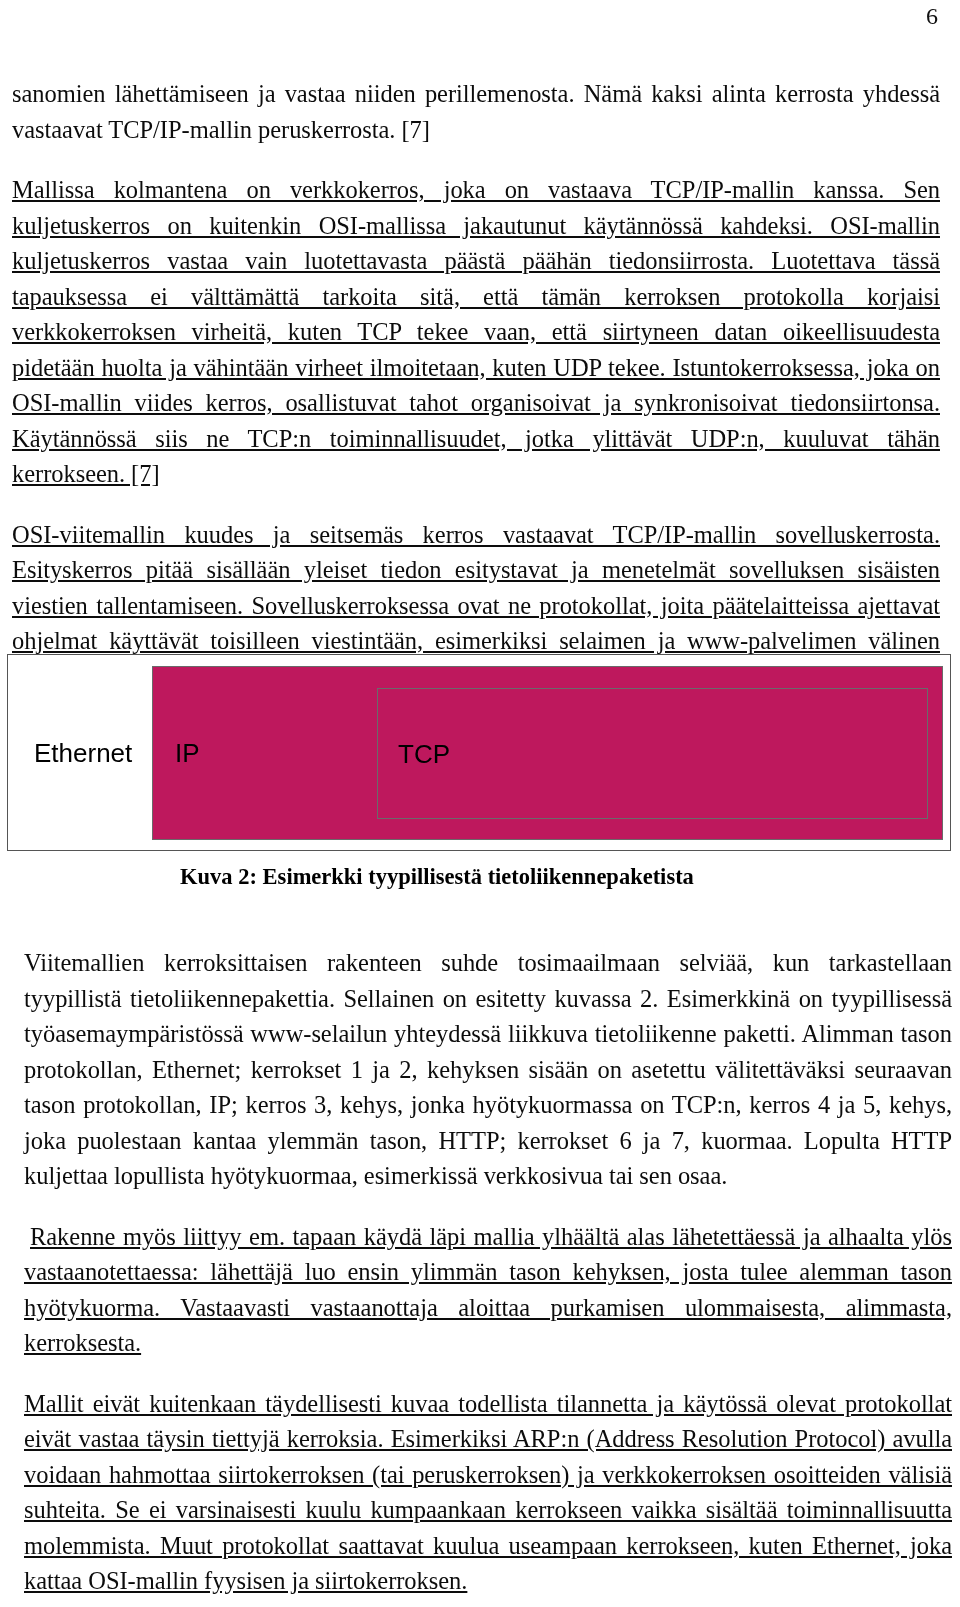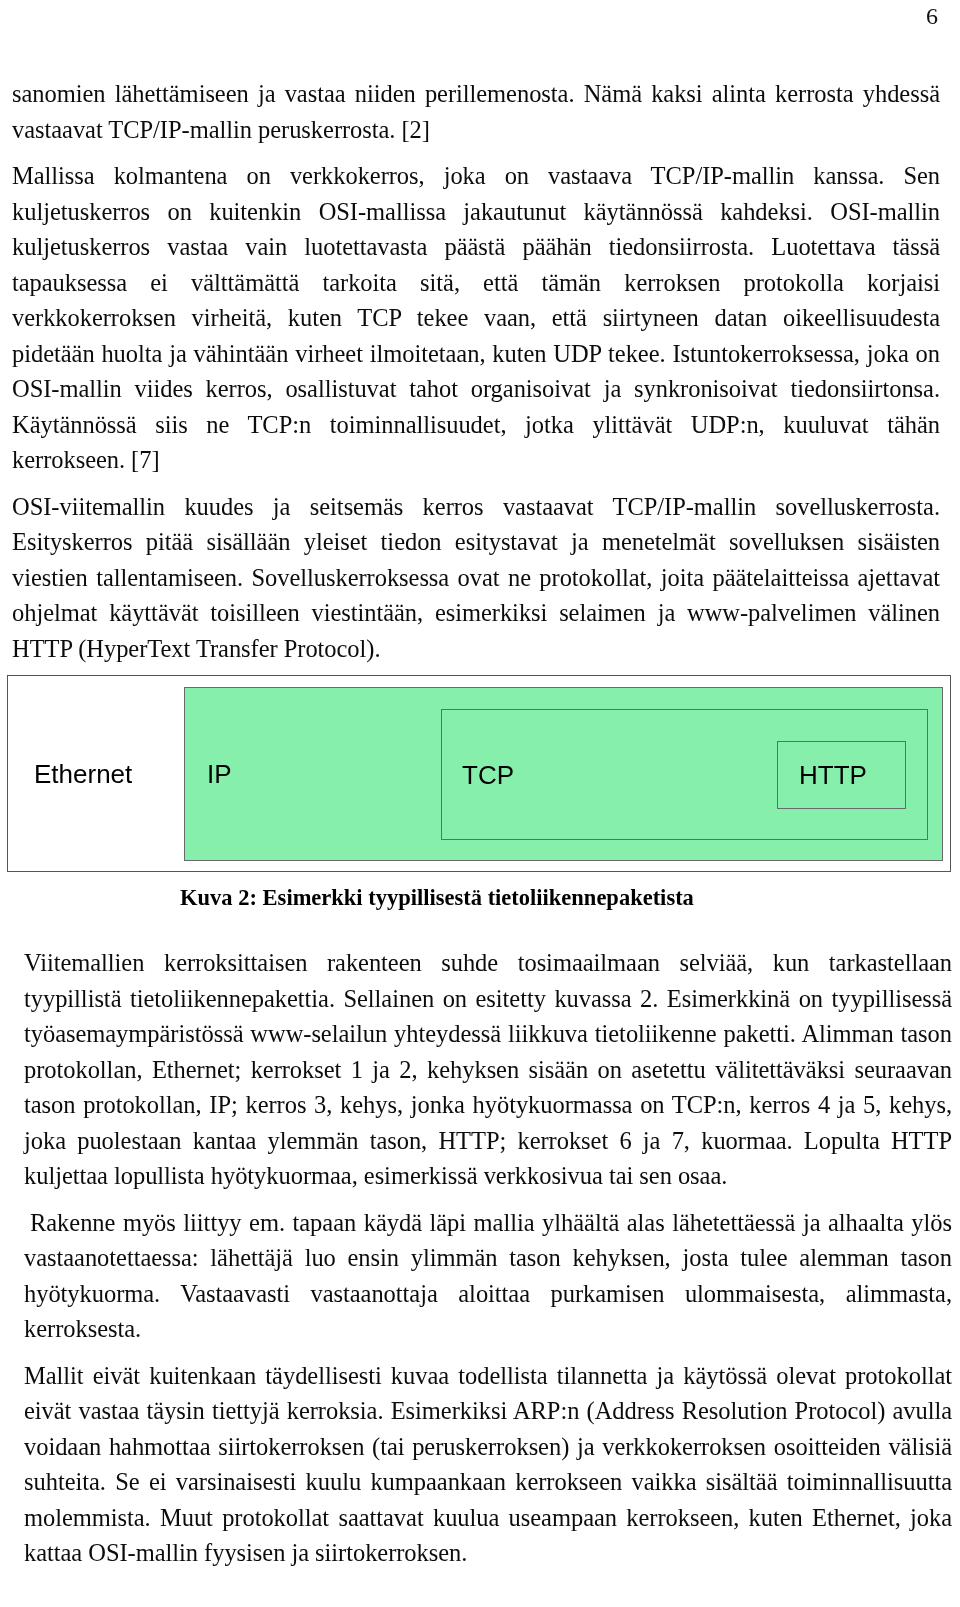--- a/index.html
+++ b/index.html
@@ -46,49 +46,49 @@
     margin: 0 0 0 0;
     font-size: 24.5px;
     line-height: 35.5px;
     text-align: justify;
     text-justify: inter-word;
     letter-spacing: -0.05px;
     word-spacing: 0px;
     color: #0c0c0c;
   }
   p.body.gap {
-    margin-top: 11px;
+    margin-top: 25px;
+    text-decoration: underline;
   }
   p.body.lead-space {
     text-indent: 6px;
   }
 
   
   .figure {
     position: absolute;
     left: 7px;
-    top: 675px;
+    top: 654px;
     width: 860px;
   }
 
   .pkt-outer {
     position: relative;
     box-sizing: border-box;
     width: 944px;
     height: 197px;
     border: 1.4px solid #555;
     background: #fff;
   }
 
   .pkt-layer {
     position: absolute;
     box-sizing: border-box;
     border: 1.6px solid #6a6a6a;
-    background: #86efac;
-    margin-left: 32px;
+    background: #be185d;
   }
 
   .pkt-ip {
     left: 144px;
     top: 11px;
     right: 7px;
     bottom: 10px;
   }
   .pkt-tcp {
     left: 224px;
@@ -137,39 +137,35 @@
   }
 </style>
 </head>
 <body>
 
 <div class="page">
 
   <div class="page-number">6</div>
 
   <div class="content">
-    <p class="body">sanomien lähettämiseen ja vastaa niiden perillemenosta. Nämä kaksi alinta kerrosta yhdessä vastaavat TCP/IP-mallin peruskerrosta. [2]</p>
+    <p class="body">sanomien lähettämiseen ja vastaa niiden perillemenosta. Nämä kaksi alinta kerrosta yhdessä vastaavat TCP/IP-mallin peruskerrosta. [7]</p>
     <p class="body gap">Mallissa kolmantena on verkkokerros, joka on vastaava TCP/IP-mallin kanssa. Sen kuljetuskerros on kuitenkin OSI-mallissa jakautunut käytännössä kahdeksi. OSI-mallin kuljetuskerros vastaa vain luotettavasta päästä päähän tiedonsiirrosta. Luotettava tässä tapauksessa ei välttämättä tarkoita sitä, että tämän kerroksen protokolla korjaisi verkkokerroksen virheitä, kuten TCP tekee vaan, että siirtyneen datan oikeellisuudesta pidetään huolta ja vähintään virheet ilmoitetaan, kuten UDP tekee. Istuntokerroksessa, joka on OSI-mallin viides kerros, osallistuvat tahot organisoivat ja synkronisoivat tiedonsiirtonsa. Käytännössä siis ne TCP:n toiminnallisuudet, jotka ylittävät UDP:n, kuuluvat tähän kerrokseen. [7]</p>
     <p class="body gap">OSI-viitemallin kuudes ja seitsemäs kerros vastaavat TCP/IP-mallin sovelluskerrosta. Esityskerros pitää sisällään yleiset tiedon esitystavat ja menetelmät sovelluksen sisäisten viestien tallentamiseen. Sovelluskerroksessa ovat ne protokollat, joita päätelaitteissa ajettavat ohjelmat käyttävät toisilleen viestintään, esimerkiksi selaimen ja www-palvelimen välinen HTTP (HyperText Transfer Protocol).</p>
   </div>
 
   <div class="figure">
     <div class="pkt-outer">
       <span class="pkt-label lbl-ethernet">Ethernet</span>
 
       <div class="pkt-layer pkt-ip">
         <span class="pkt-label lbl-ip">IP</span>
 
         <div class="pkt-layer pkt-tcp">
           <span class="pkt-label lbl-tcp">TCP</span>
 
-          <div class="pkt-layer pkt-http">
-            <span class="pkt-label lbl-http">HTTP</span>
-
-          </div>
         </div>
       </div>
     </div>
 
     <div class="figure-caption">Kuva 2: Esimerkki tyypillisestä tietoliikennepaketista</div>
   </div>
 
   <div class="content-lower">
     <p class="body">Viitemallien kerroksittaisen rakenteen suhde tosimaailmaan selviää, kun tarkastellaan tyypillistä tietoliikennepakettia. Sellainen on esitetty kuvassa 2. Esimerkkinä on tyypillisessä työasemaympäristössä www-selailun yhteydessä liikkuva tietoliikenne paketti. Alimman tason protokollan, Ethernet; kerrokset 1 ja 2, kehyksen sisään on asetettu välitettäväksi seuraavan tason protokollan, IP; kerros 3, kehys, jonka hyötykuormassa on TCP:n, kerros 4 ja 5, kehys, joka puolestaan kantaa ylemmän tason, HTTP; kerrokset 6 ja 7, kuormaa. Lopulta HTTP kuljettaa lopullista hyötykuormaa, esimerkissä verkkosivua tai sen osaa.</p>
     <p class="body gap lead-space">Rakenne myös liittyy em. tapaan käydä läpi mallia ylhäältä alas lähetettäessä ja alhaalta ylös vastaanotettaessa: lähettäjä luo ensin ylimmän tason kehyksen, josta tulee alemman tason hyötykuorma. Vastaavasti vastaanottaja aloittaa purkamisen ulommaisesta, alimmasta, kerroksesta.</p>

